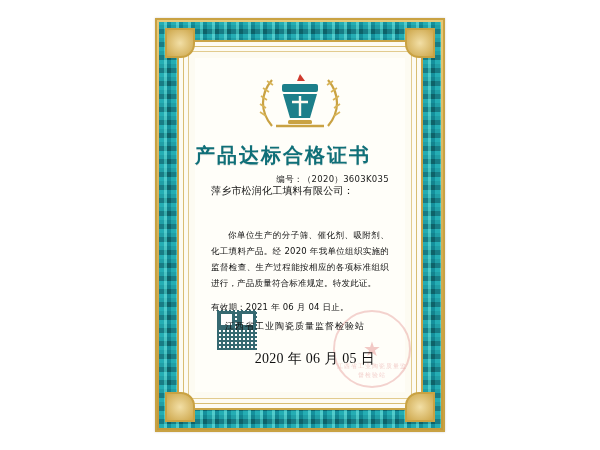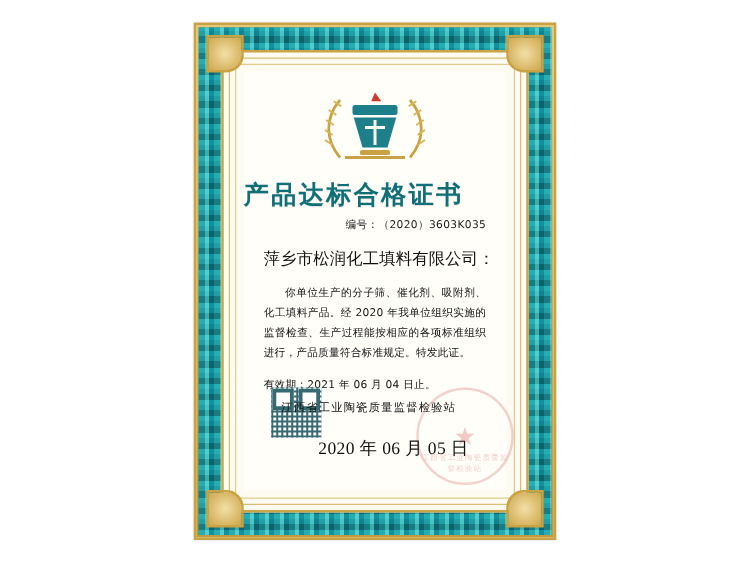--- a/index.html
+++ b/index.html
@@ -134,22 +134,22 @@
     top: 116px;
     font-size: 8.5px;
     color: #1a1a1a;
     letter-spacing: 0.3px;
     margin-left: 17px;
   }
 
   .recipient {
     position: absolute;
     left: 16px;
-    top: 140px;
-    font-size: 13px;
+    top: 126px;
+    font-size: 10px;
     color: #111;
     letter-spacing: 0.2px;
   }
 
   .body-text {
     position: absolute;
     left: 16px;
     right: 16px;
     top: 169px;
     font-size: 8.5px;

